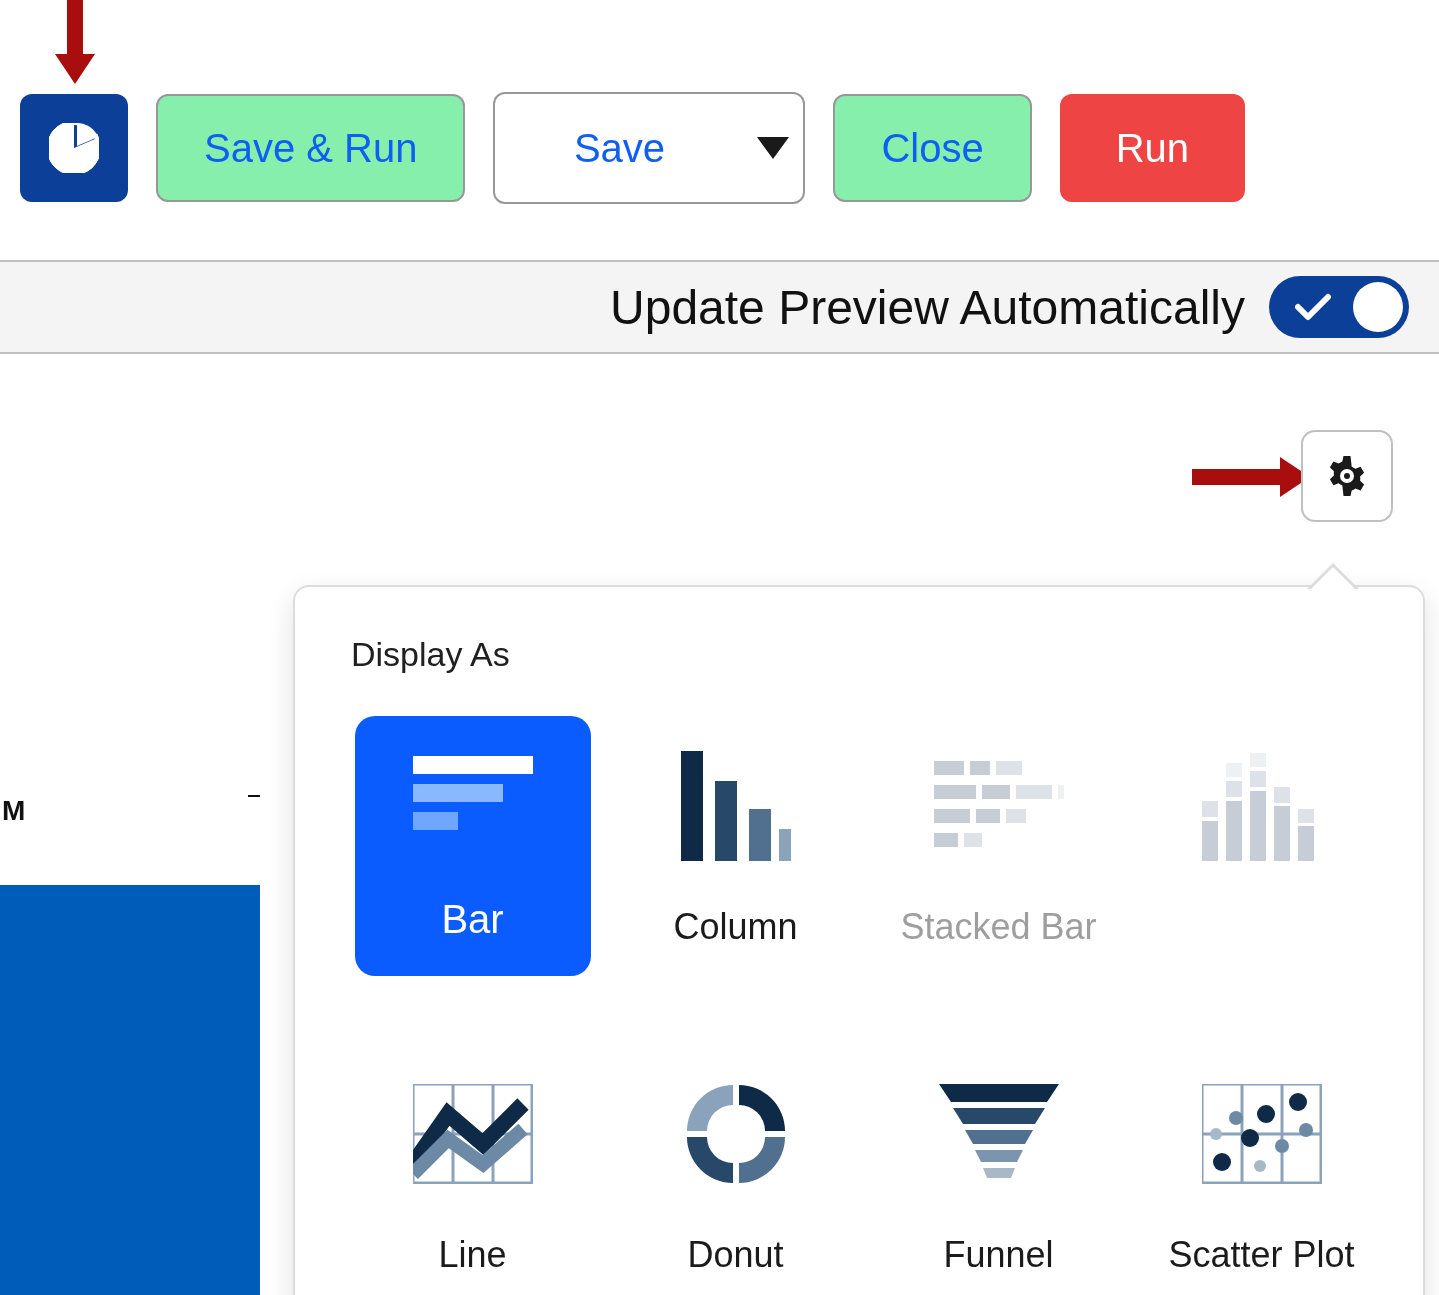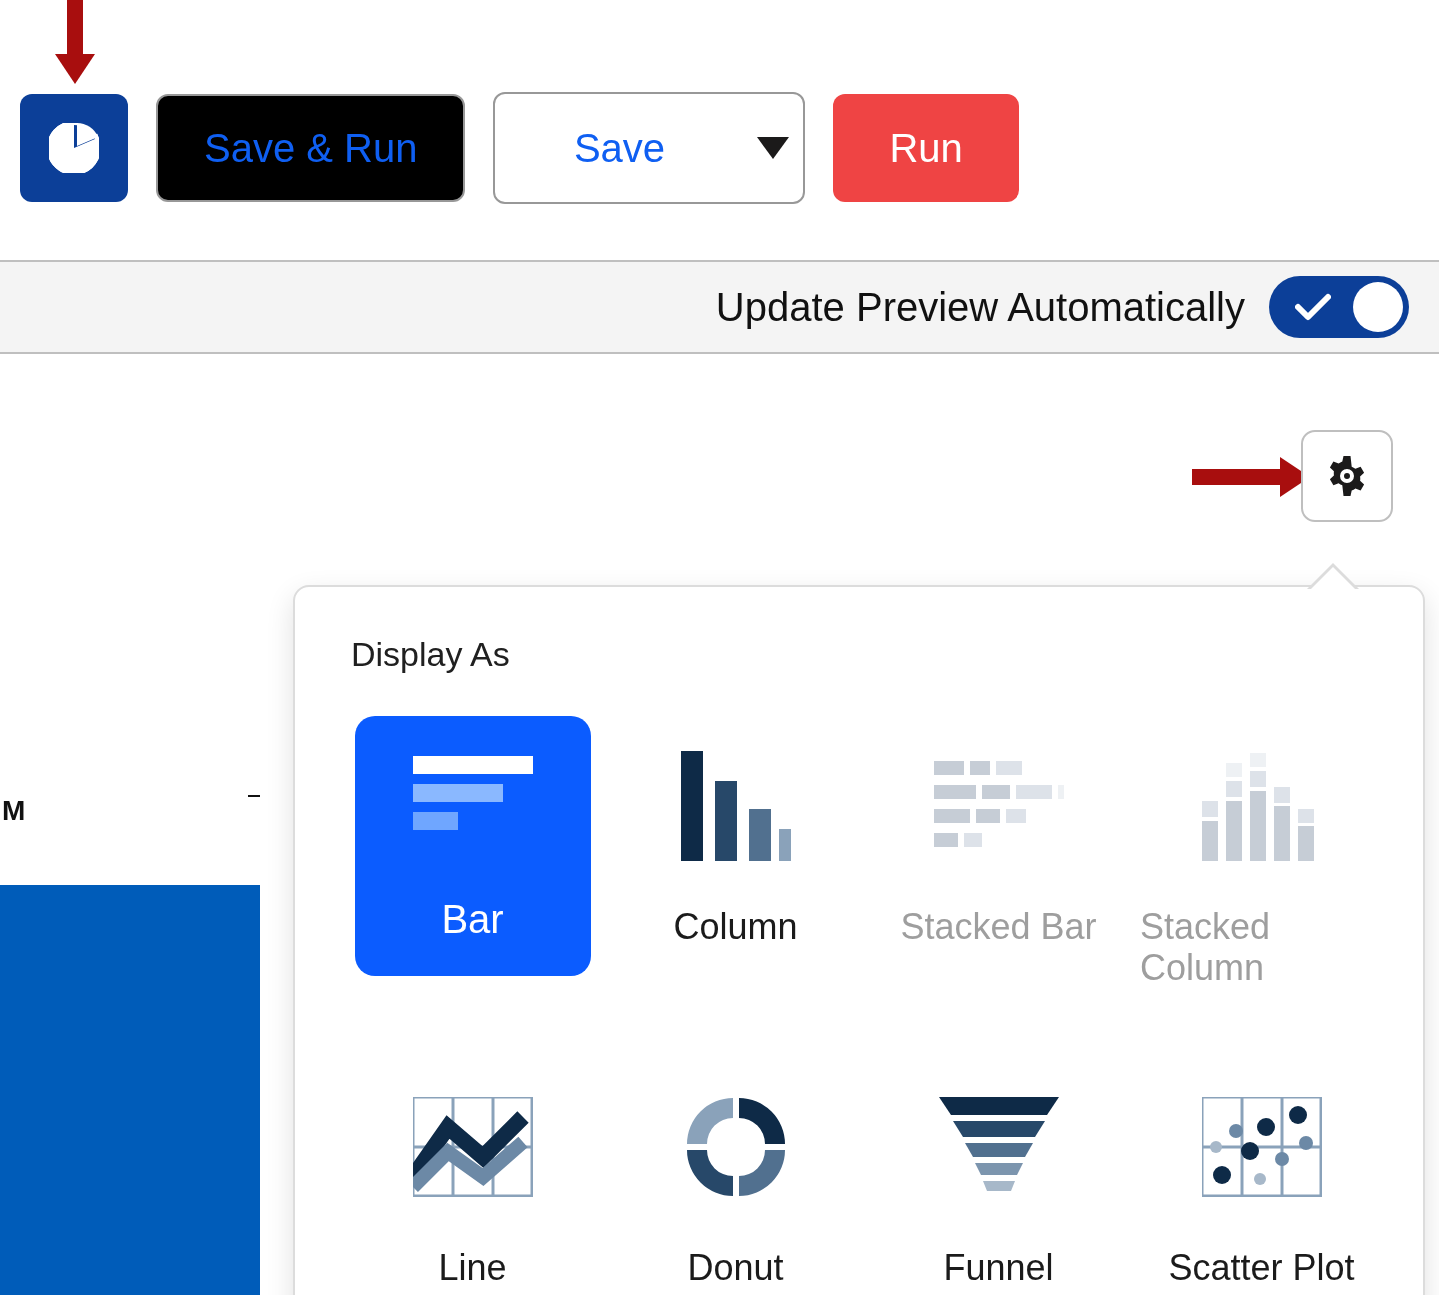--- a/index.html
+++ b/index.html
@@ -32,21 +32,21 @@
     font-weight: 500;
     cursor: pointer;
     user-select: none;
   }
   .pie-btn {
     width: 108px;
     background: #0c3f98;
   }
   .pie-btn svg { display: block; }
   .outline-btn {
-    background: #000000;
+    background: #86efac;
     border: 2px solid #989898;
     color: #0f5ff2;
     padding: 8px 46px;
   }
   .save-split {
     display: flex;
     border: 2px solid #989898;
     border-radius: 12px;
     overflow: hidden;
   }
@@ -83,21 +83,21 @@
     background: #f4f4f4;
     border-top: 2px solid #bfbfbf;
     border-bottom: 2px solid #bfbfbf;
     display: flex;
     align-items: center;
     justify-content: flex-end;
     padding-right: 30px;
     gap: 24px;
   }
   .autoupdate .au-label {
-    font-size: 40px;
+    font-size: 48px;
     font-weight: 500;
     color: #111;
   }
   .au-toggle {
     width: 140px; height: 62px;
     background: #0c3f98;
     border-radius: 40px;
     position: relative;
   }
   .au-toggle .knob {
@@ -273,20 +273,23 @@
   <div class="tb-btn outline-btn">
     <span>Save &amp; Run</span>
   </div>
   <div class="save-split">
     <div class="seg label tb-btn" style="border:none;">
       <span>Save</span>
     </div>
     <div class="seg drop tb-btn" style="border:none;">
       <div class="tri"></div>
     </div>
+  </div>
+  <div class="tb-btn outline-btn">
+    <span>Close</span>
   </div>
   <div class="tb-btn primary-btn">
     <span>Run</span>
   </div>
 </div>
 
 <div class="autoupdate">
   <span class="au-label">Update Preview Automatically</span>
   <div class="au-toggle">
     <svg class="check" width="36" height="28" viewBox="0 0 36 28">
@@ -369,21 +372,20 @@
             <rect x="48" y="40" width="16" height="70" fill="#c6cdd6"></rect>
               <rect x="48" y="20" width="16" height="16" fill="#dde2e9"></rect>
               <rect x="48" y="2" width="16" height="14" fill="#eef1f4"></rect>
             <rect x="72" y="55" width="16" height="55" fill="#c6cdd6"></rect>
               <rect x="72" y="36" width="16" height="16" fill="#dde2e9"></rect>
             <rect x="96" y="75" width="16" height="35" fill="#c6cdd6"></rect>
               <rect x="96" y="58" width="16" height="14" fill="#dde2e9"></rect>
           </g>
         </svg>
       </div>
-      <span class="label">Stacked Column</span>
     </div>
 
     <div class="chart-opt">
       <div class="icon-box">
         <svg width="120" height="100" viewBox="0 0 120 100">
           <g stroke="#8aa2ba" stroke-width="3">
             <line x1="0" y1="0" x2="120" y2="0"></line>
               <line x1="0" y1="50" x2="120" y2="50"></line>
               <line x1="0" y1="99" x2="120" y2="99"></line>
             <line x1="0" y1="0" x2="0" y2="100"></line>

